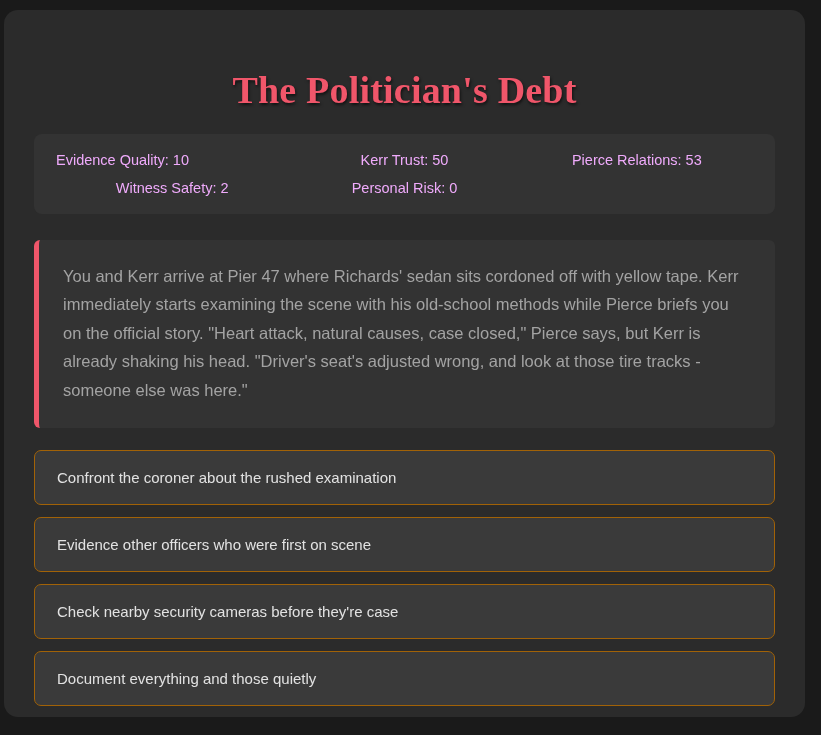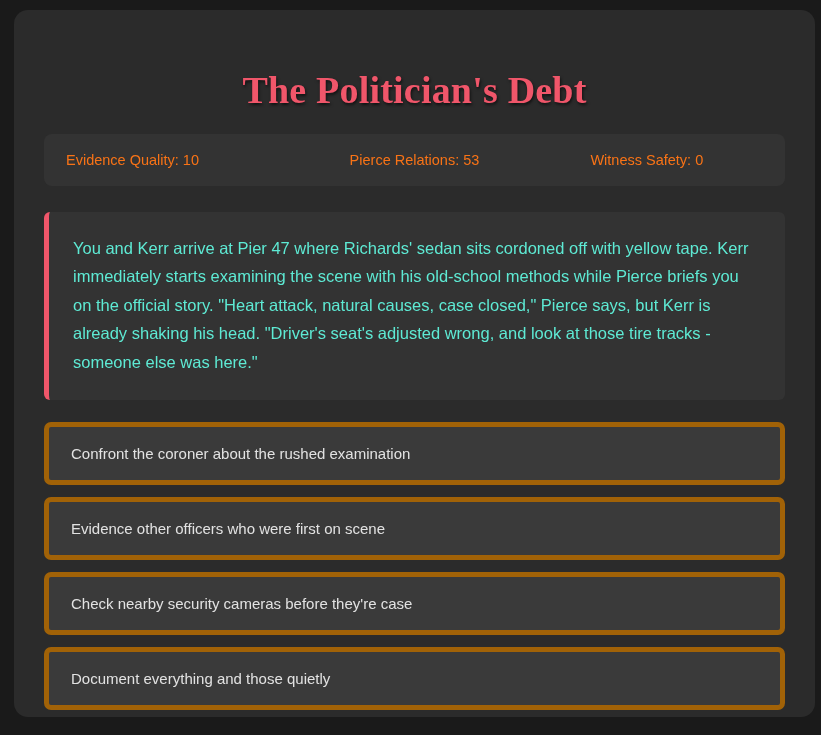--- a/index.html
+++ b/index.html
@@ -9,21 +9,21 @@
     width: 821px;
     height: 735px;
     overflow: hidden;
     font-family: "Liberation Sans", sans-serif;
   }
   #app {
     width: 821px;
     height: 735px;
     background: #1a1a1a;
     box-sizing: border-box;
-    padding: 10px 10px 0 14px;
+    padding: 10px 10px 0 4px;
   }
   .card {
     background: #2b2b2b;
     border-radius: 14px;
     width: 801px;
     height: 707px;
     box-sizing: border-box;
     padding: 30px 30px 0 30px;
     overflow: hidden;
   }
@@ -40,73 +40,75 @@
   .stats {
     background: #333333;
     border-radius: 8px;
     padding: 18px 22px;
     display: grid;
     grid-template-columns: 1fr 1fr 1fr;
     grid-row-gap: 12px;
     box-sizing: border-box;
   }
   .stat {
-    color: #f97316;
+    color: #f0abfc;
     font-size: 14.5px;
     white-space: nowrap;
   }
   .stat.col1 { text-align: left; }
   .stat.col2 { text-align: center; }
   .stat.col3 { text-align: center; }
 
   .story {
     margin-top: 26px;
     background: #333333;
     border-left: 5px solid #f0566a;
     border-radius: 6px;
     padding: 22px 26px 24px 24px;
     box-sizing: border-box;
   }
   .story p {
     margin: 0;
-    color: #5eead4;
+    color: #a3a3a3;
     font-size: 16.5px;
     line-height: 1.72;
   }
   .choices {
     margin-top: 22px;
     display: flex;
     flex-direction: column;
     gap: 12px;
   }
   .choice {
     background: #3a3a3a;
-    border: 5px solid #a16207;
+    border: 1px solid #a16207;
     border-radius: 7px;
     color: #e2e2e2;
     font-size: 15px;
     padding: 18px 22px;
     box-sizing: border-box;
     cursor: pointer;
     text-align: left;
     font-family: "Liberation Sans", sans-serif;
   }
 </style>
 </head>
 <body>
 
 <div id="app">
   <div class="card">
 
     <h1 class="title">The Politician's Debt</h1>
 
     <div class="stats">
       <div class="stat col1">Evidence Quality: 10</div>
+      <div class="stat col2">Kerr Trust: 50</div>
       <div class="stat col3">Pierce Relations: 53</div>
-      <div class="stat col2">Witness Safety: 0</div>
+      <div class="stat col2">Witness Safety: 2</div>
+      <div class="stat col3">Personal Risk: 0</div>
     </div>
 
     <div class="story">
       <p>You and Kerr arrive at Pier 47 where Richards' sedan sits cordoned off with yellow tape. Kerr immediately starts examining the scene with his old-school methods while Pierce briefs you on the official story. "Heart attack, natural causes, case closed," Pierce says, but Kerr is already shaking his head. "Driver's seat's adjusted wrong, and look at those tire tracks - someone else was here."</p>
     </div>
 
     <div class="choices">
       <button class="choice">Confront the coroner about the rushed examination</button>
       <button class="choice">Evidence other officers who were first on scene</button>
       <button class="choice">Check nearby security cameras before they're case</button>

